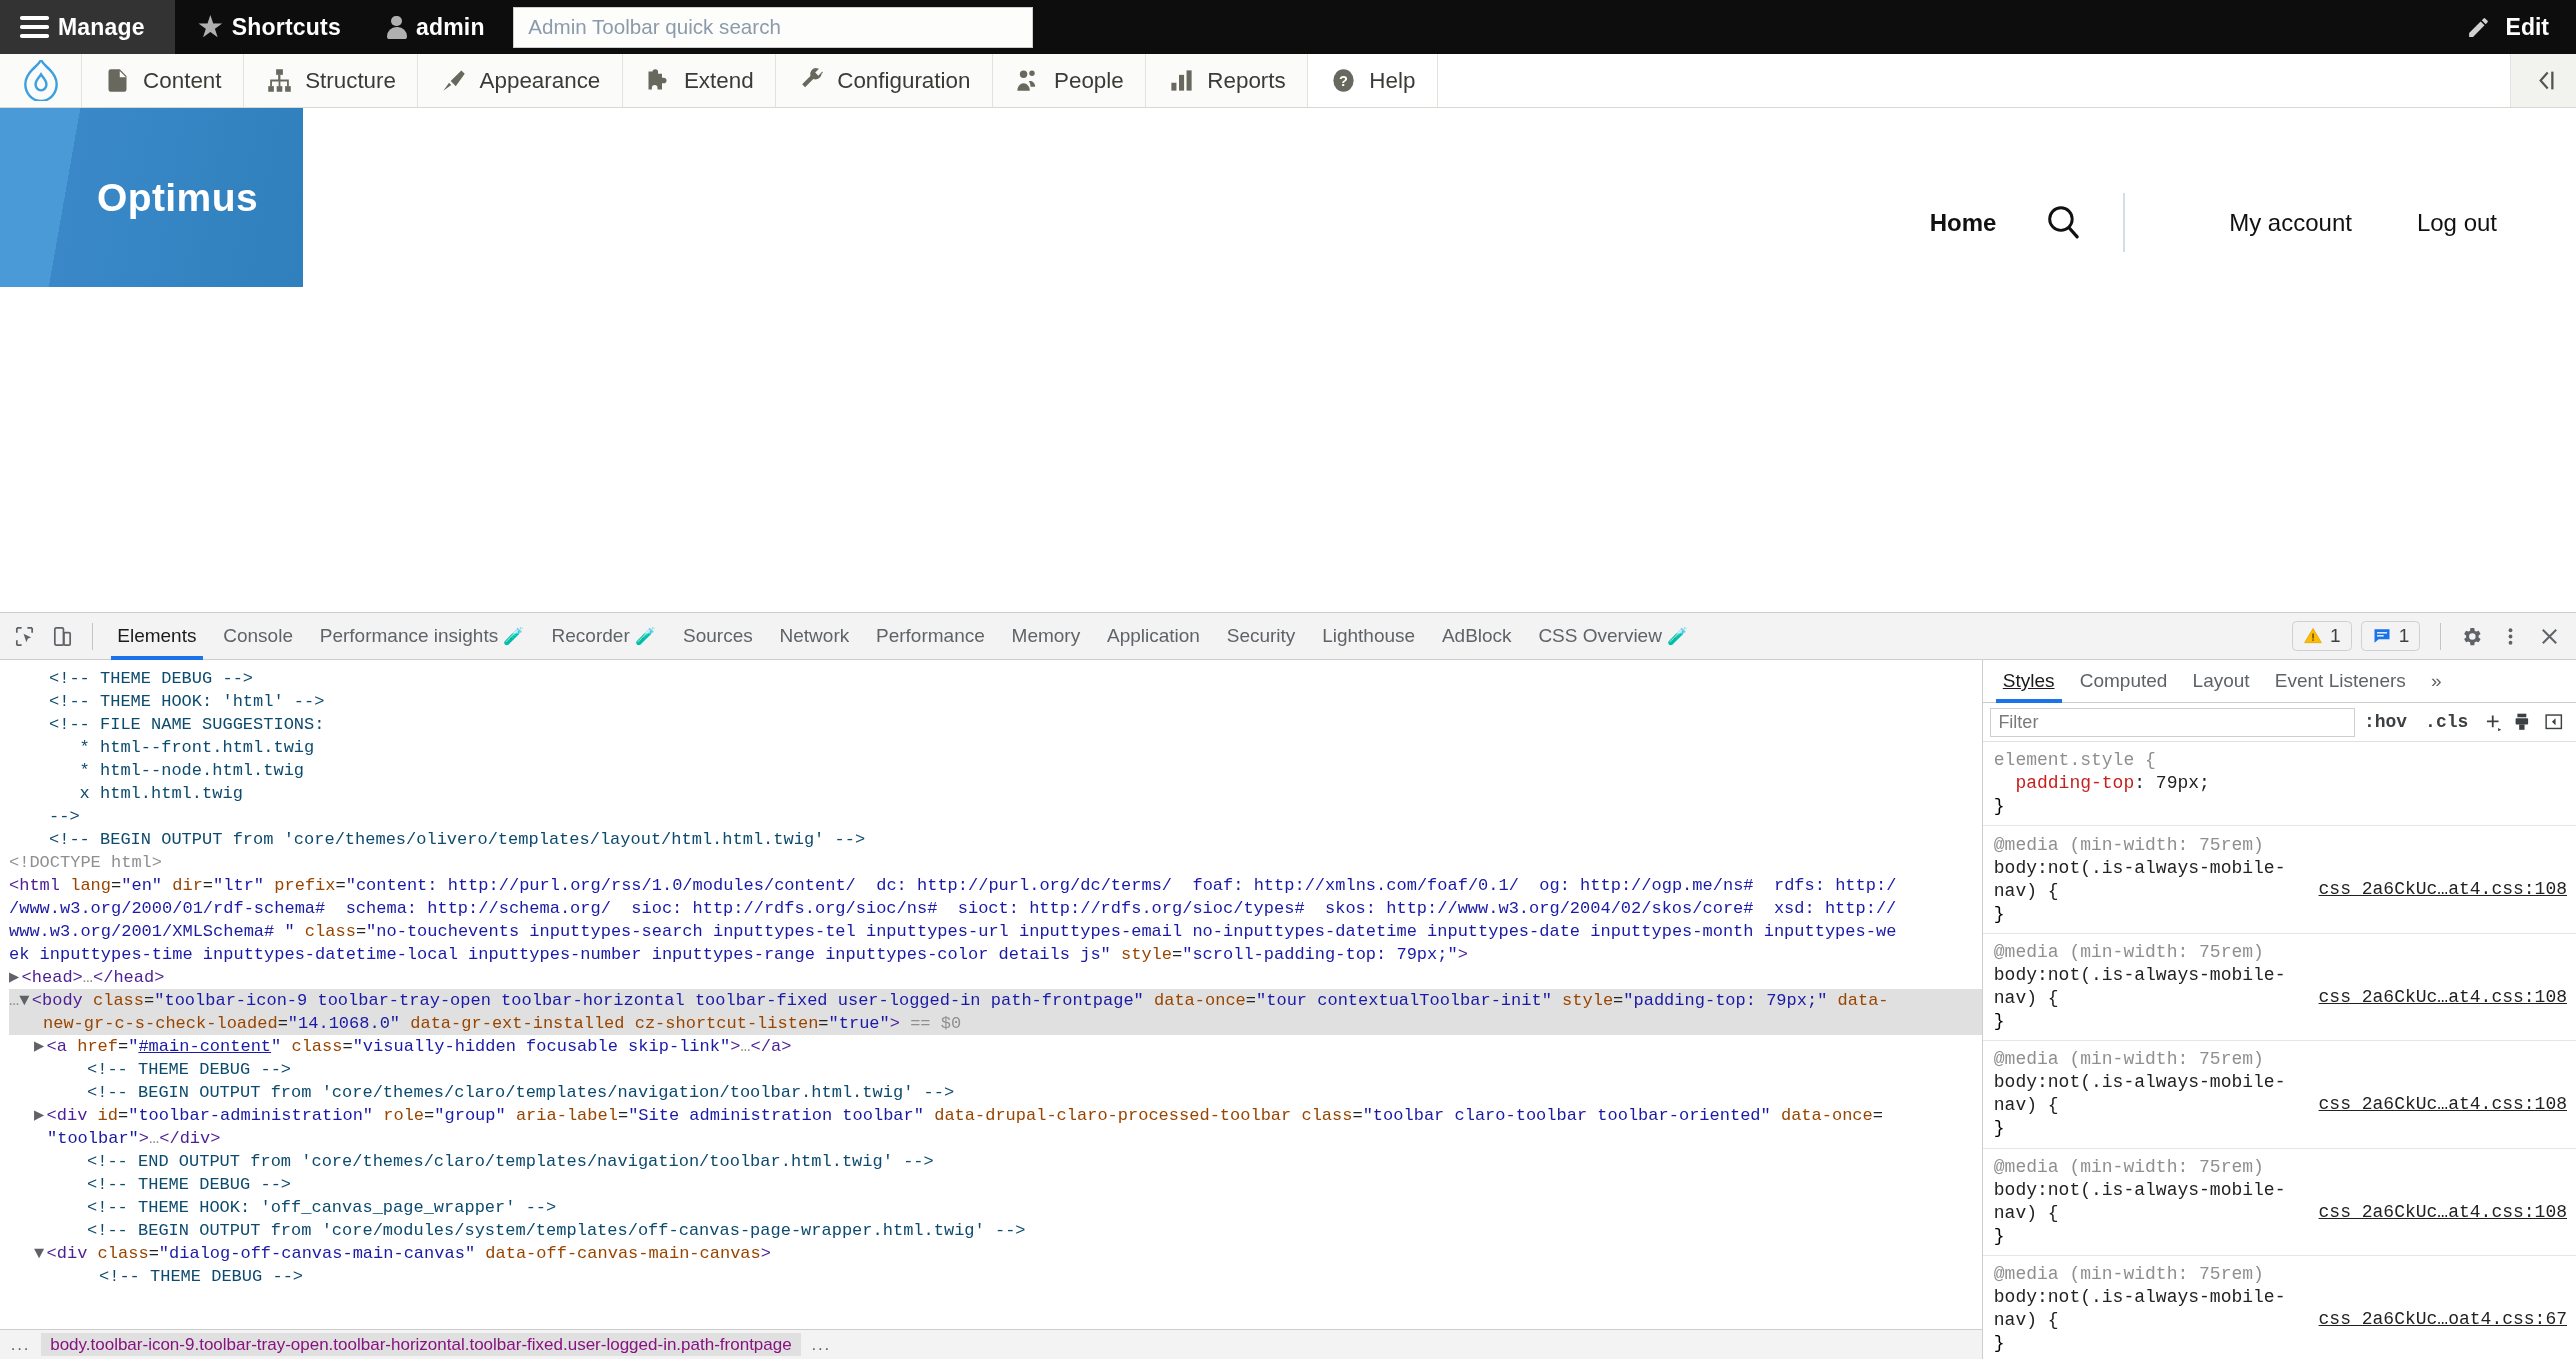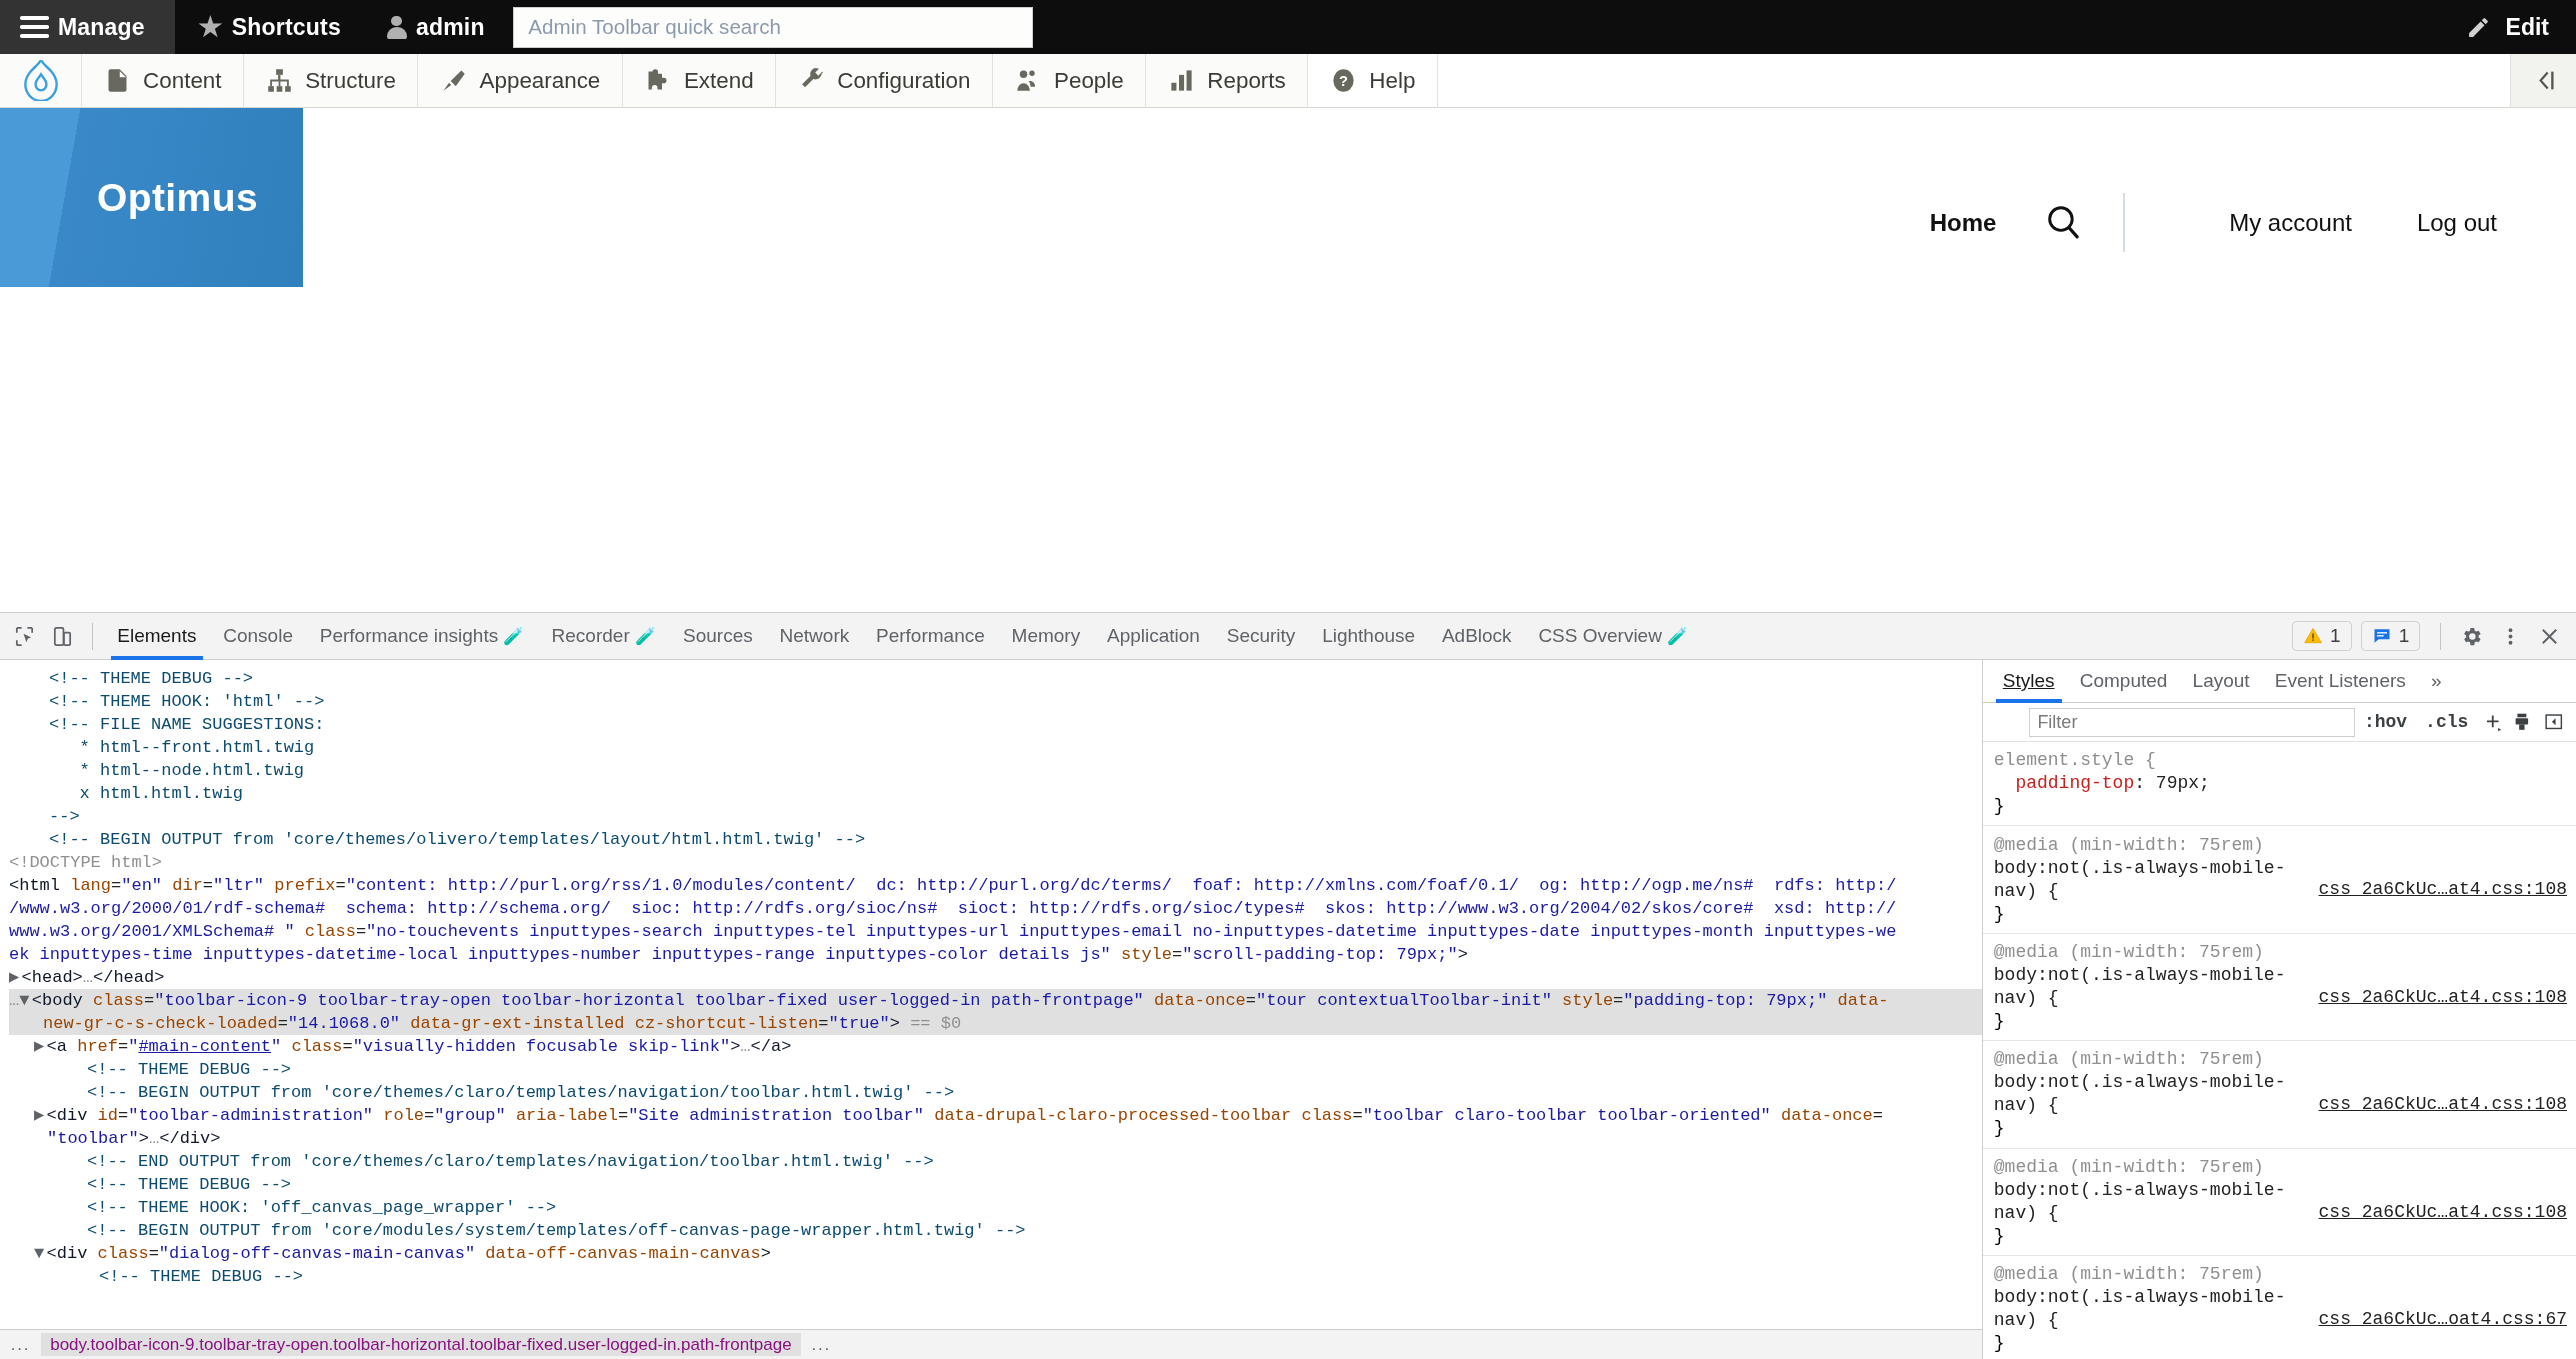--- a/index.html
+++ b/index.html
@@ -153,21 +153,21 @@
     position:relative;
     overflow:hidden;
     font-family: "Liberation Mono", monospace;
     font-size: 17px;
     line-height: 23px;
     padding: 7.2px 0 0 9px;
     color: #222;
   }
   .code-line { white-space: pre; }
   .cm { color:#0c4a6e;margin-left:40px; }
-  .tag { color:#0f172a; }
+  .tag { color:#4c1d95; }
   .attr { color:#994500; }
   .val { color:#1a1aa6; }
   .txt { color:#222; }
   .doctype { color:#8f8f8f; }
   .lnk { color:#1a1aa6; text-decoration: underline; }
   .gray { color:#8f8f8f; }
   .arrow { color:#5f6368; display:inline-block; width:12.6px; }
   .sel-row { background:#e0e0e0; }
   .dots { color:#8f8f8f; }
 
@@ -190,21 +190,20 @@
     content:""; position:absolute; left:5.4px; right:5.4px; bottom:0; height:3.6px; background:#1a73e8;
   }
   .st-filterbar {
     height:39px; display:flex; align-items:center; gap:0;
     border-bottom:0.9px solid #e0e0e0; padding: 0 7.2px;
   }
   .st-filter {
     flex:1; height:29px; border:0.9px solid #cfcfcf; background:#fff;
     font-size:18px; color:#5f6368; padding: 0 7.2px;
     font-family:"Liberation Sans", sans-serif;
-    margin-left:39px;
   }
   .st-filter::placeholder { color:#7a7a7a; }
   .st-hov, .st-cls {
     font-family:"Liberation Mono", monospace; font-size:18px;
     color:#3c4043; padding: 0 9px; cursor:pointer; font-weight:bold;
   }
   .st-mini { width:30.5px; height:30.5px; display:flex; align-items:center; justify-content:center; cursor:pointer; }
   .st-rules { flex:1; overflow:hidden; font-family:"Liberation Mono", monospace; font-size:18px; line-height:23px; }
   .st-rule { padding: 7.2px 9px 7.2px 10.8px; border-bottom:0.9px solid #e6e6e6; position:relative; }
   .st-media { color:#8f8f8f; }

